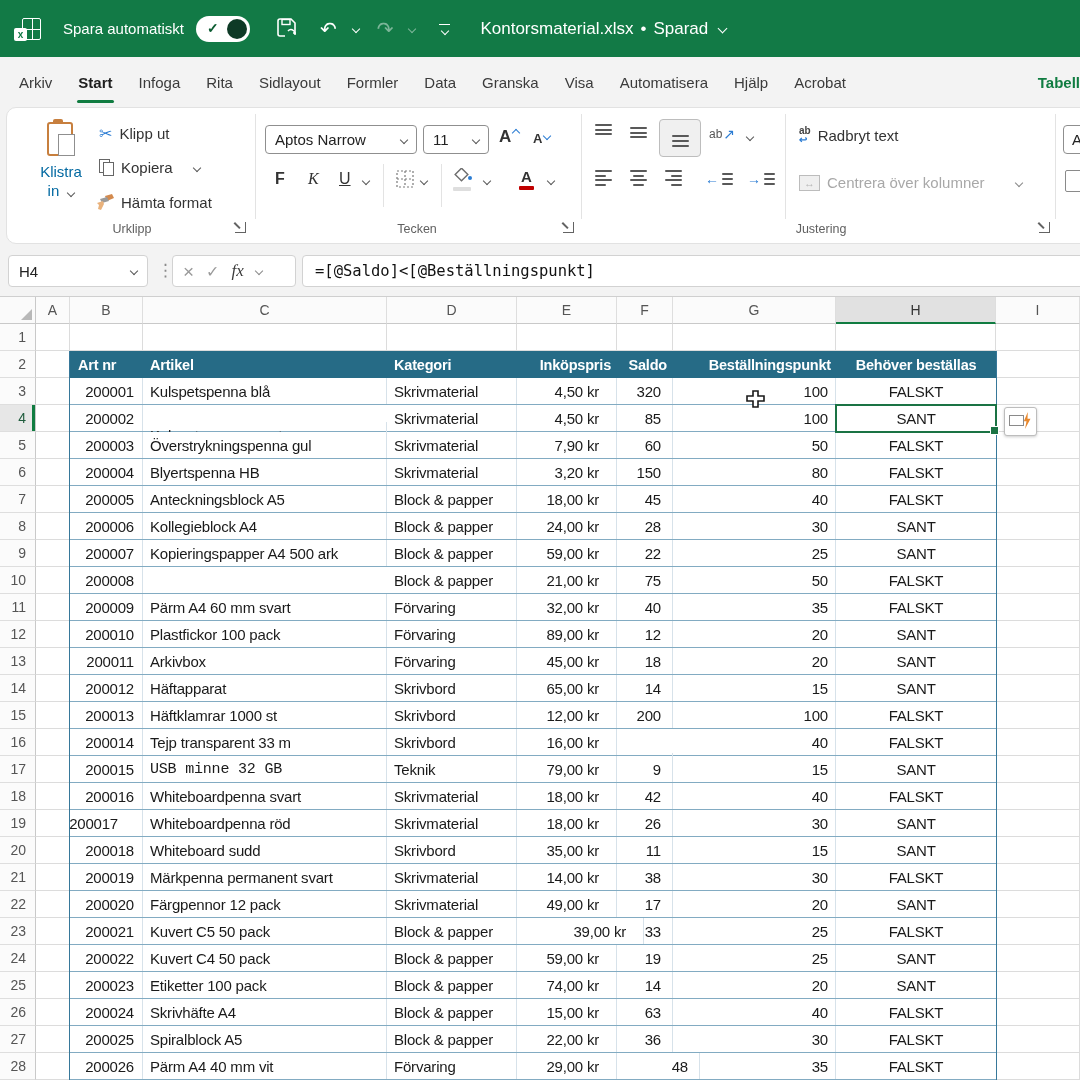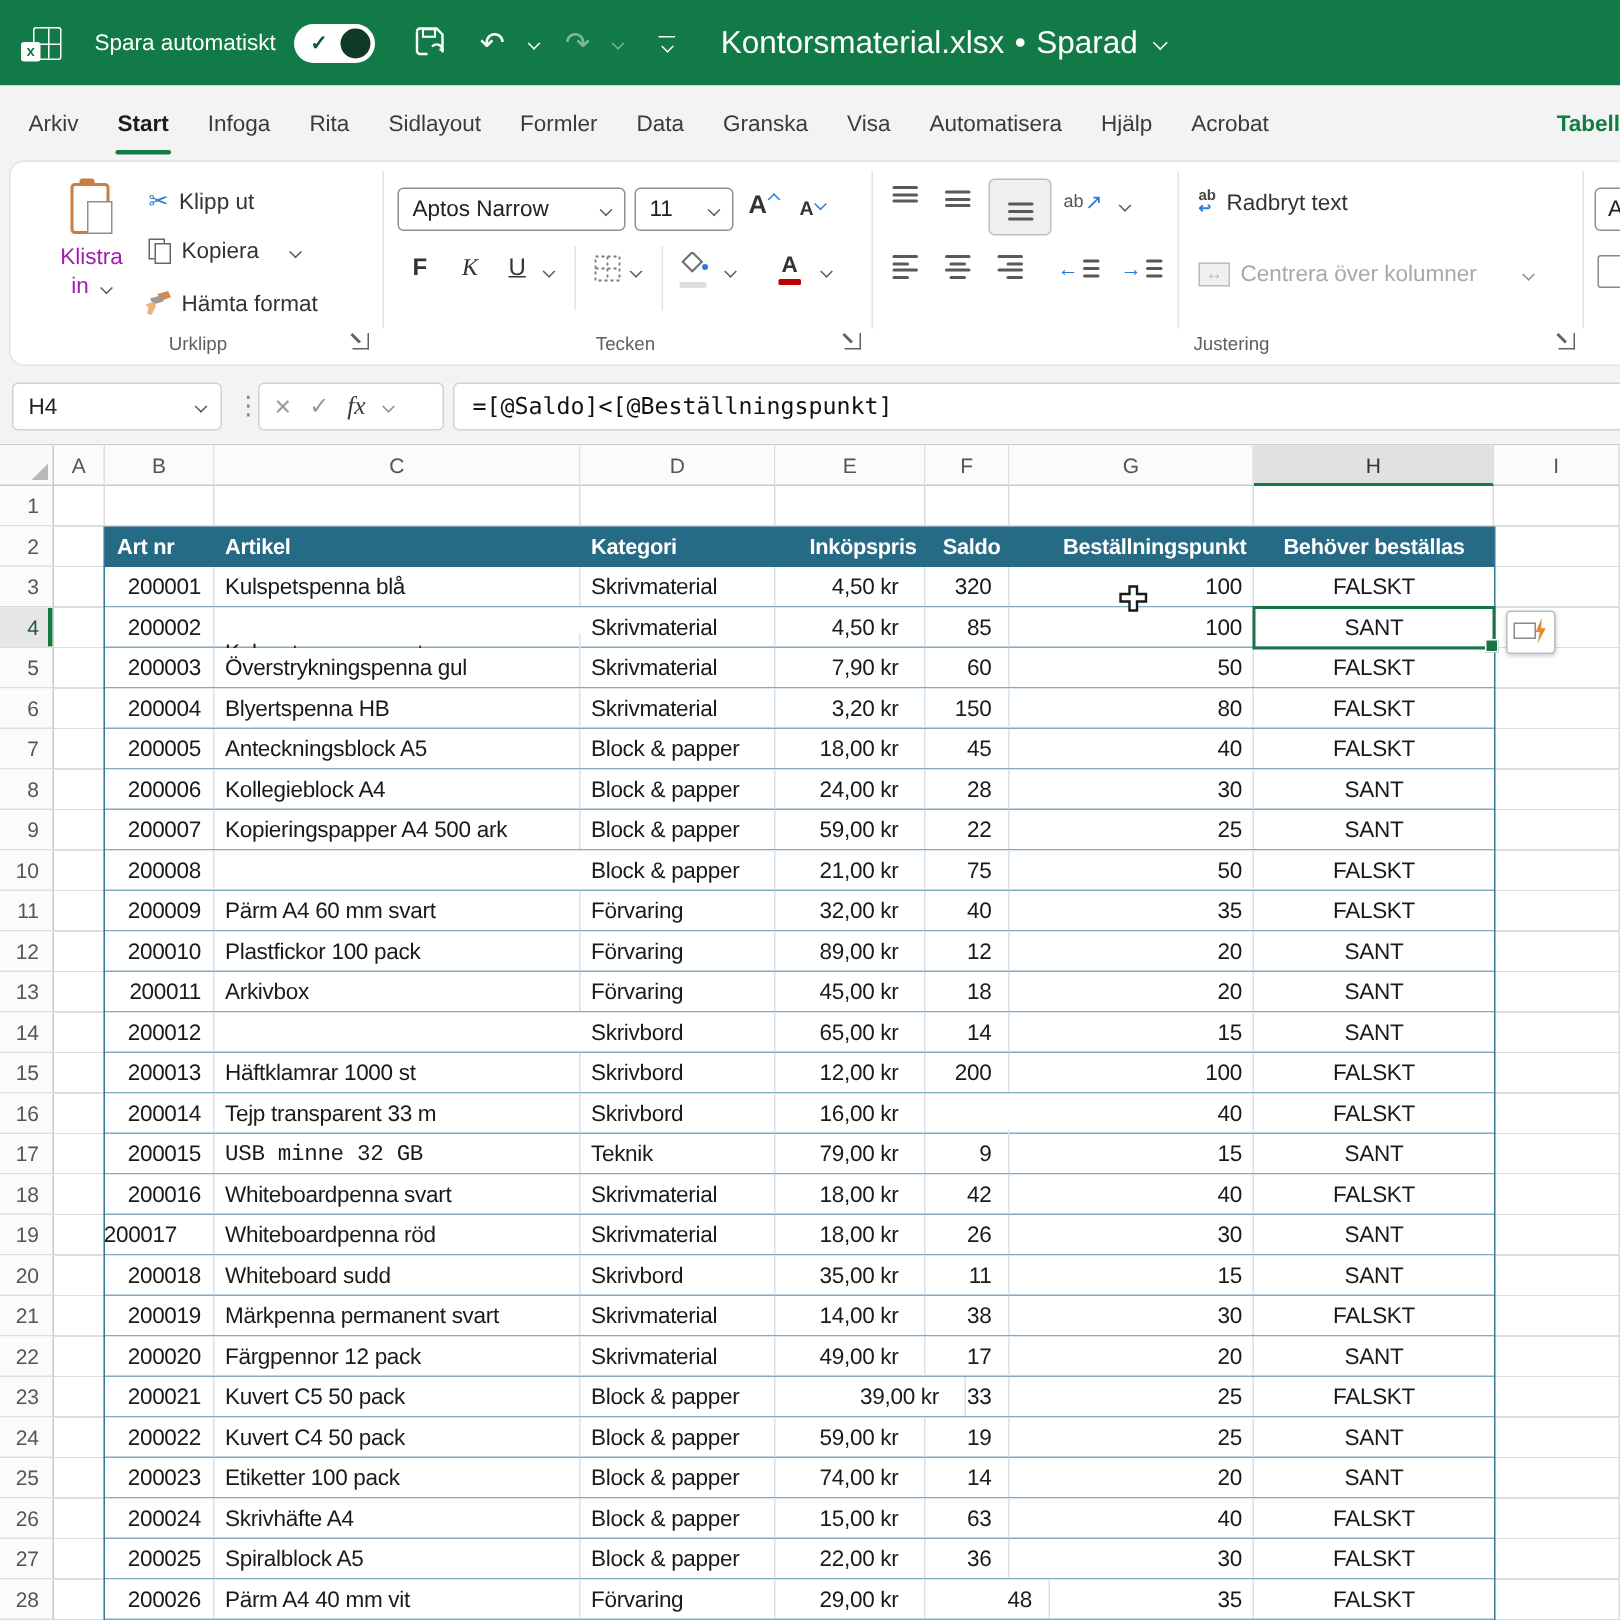--- a/index.html
+++ b/index.html
@@ -23,21 +23,21 @@
   .arr{font-size:20px;line-height:20px;color:#fff;}
   .arr.dim{opacity:.45;}
   .ch{display:inline-block;width:7px;height:7px;border-right:1.5px solid #595959;border-bottom:1.5px solid #595959;transform:rotate(45deg);}
   .ch.w{border-color:#fff;width:6px;height:6px;}
   .ch.w.dim{opacity:.45;}
   .ch.blue{border-color:#2b7cd3;}
   .ch.gray{border-color:#8a8a8a;}
   .ch.s{width:5px;height:5px;}
   .qat-ov{display:flex;flex-direction:column;align-items:center;margin-right:30px;}
   .qat-ov i{display:block;width:11px;height:0;border-top:1.7px solid #fff;margin-bottom:3px;}
-  .doc-title{display:flex;align-items:center;gap:7px;font-size:21px;cursor:pointer;}
+  .doc-title{display:flex;align-items:center;gap:7px;font-size:17px;cursor:pointer;}
   .doc-title .ch.w{margin-left:4px;}
 
   
   .chrome-bg{position:absolute;left:0;top:57px;width:1080px;height:240px;background:#f3f3f3;}
 
   
   .tabbar{position:absolute;left:0;top:57px;width:1080px;height:50px;display:flex;align-items:center;padding-left:6px;box-sizing:border-box;}
   .tab{position:relative;height:100%;display:flex;align-items:center;padding:0 13px;font-size:15px;color:#3b3b3b;cursor:pointer;white-space:nowrap;}
   .tab.active span{color:#1d1d1d;font-weight:bold;}
   .tabline{position:absolute;left:12px;right:12px;bottom:4px;height:3.5px;border-radius:2px;background:#107c41;}
@@ -51,21 +51,21 @@
   .vsep{position:absolute;top:6px;bottom:24px;width:1px;background:#e3e3e3;}
   .vsep.short{top:56px;bottom:36px;}
   .launcher{position:absolute;width:10px;height:10px;border-right:1.6px solid #636363;border-bottom:1.6px solid #636363;cursor:pointer;}
   .launcher:before{content:"";position:absolute;left:0;top:0;width:8px;height:1.6px;background:#636363;transform:rotate(45deg);transform-origin:left top;}
   
   .paste{position:absolute;left:14px;top:8px;width:80px;height:118px;text-align:center;cursor:pointer;}
   .clip{position:relative;width:28px;height:36px;margin:4px auto 6px auto;}
   .clip .board{position:absolute;left:0;top:2px;width:22px;height:30px;border:2px solid #c77f3e;border-radius:3px;background:#fff;}
   .clip .tab2{position:absolute;left:6px;top:-1px;width:10px;height:5px;background:#c77f3e;border-radius:2px;}
   .clip .page{position:absolute;right:0;bottom:0;width:15px;height:20px;background:#fff;border:1.6px solid #8f8f8f;}
-  .paste .t{font-size:15px;line-height:19px;color:#a21caf;}
+  .paste .t{font-size:15px;line-height:19px;color:#0369a1;}
   .combo{position:absolute;height:29px;background:#fff;border:1px solid #8f8f8f;border-radius:4px;display:flex;align-items:center;
     padding:0 9px;box-sizing:border-box;font-size:15px;color:#222;cursor:pointer;}
   .combo .ch{margin-left:auto;}
   .bigA{font-size:17px;font-weight:600;color:#333;}
   .smallA{font-size:13px;font-weight:600;color:#333;}
   .fmt{font-size:16px;color:#333;cursor:pointer;}
   .colorbar{display:block;height:3.6px;border-radius:1px;margin-top:1px;}
   .bars{display:flex;flex-direction:column;gap:2.6px;align-items:flex-start;}
   .bars.c{align-items:center}.bars.r{align-items:flex-end}
   .bars span{display:block;height:2px;background:#595959;border-radius:1px;}
@@ -574,20 +574,21 @@
         <div class="tc" style="left: 0px; width: 73px; justify-content: flex-end; padding: 0px 8px 0px 0px;">200011</div>
         <div class="tc" style="left: 73px; width: 244px; justify-content: flex-start; padding: 0px 0px 0px 7px;">Arkivbox</div>
         <div class="tc" style="left: 317px; width: 130px; justify-content: flex-start; padding: 0px 0px 0px 7px;">Förvaring</div>
         <div class="tc" style="left: 447px; width: 100px; justify-content: flex-end; padding: 0px 17px 0px 0px;">45,00 kr</div>
         <div class="tc" style="left: 547px; width: 56px; justify-content: flex-end; padding: 0px 11px 0px 0px;">18</div>
         <div class="tc" style="left: 603px; width: 163px; justify-content: flex-end; padding: 0px 7px 0px 0px;">20</div>
         <div class="tc last" style="left: 766px; width: 160px; justify-content: center; padding: 0px;">SANT</div>
       </div>
       <div class="trow" style="left: 70px; top: 378px; width: 926px; height: 27px;">
         <div class="tc" style="left: 0px; width: 73px; justify-content: flex-end; padding: 0px 8px 0px 0px;">200012</div>
+        <div class="tc" style="left: 73px; width: 244px; justify-content: flex-start; padding: 0px 0px 0px 7px;">Häftapparat</div>
         <div class="tc" style="left: 317px; width: 130px; justify-content: flex-start; padding: 0px 0px 0px 7px;">Skrivbord</div>
         <div class="tc" style="left: 447px; width: 100px; justify-content: flex-end; padding: 0px 17px 0px 0px;">65,00 kr</div>
         <div class="tc" style="left: 547px; width: 56px; justify-content: flex-end; padding: 0px 11px 0px 0px;">14</div>
         <div class="tc" style="left: 603px; width: 163px; justify-content: flex-end; padding: 0px 7px 0px 0px;">15</div>
         <div class="tc last" style="left: 766px; width: 160px; justify-content: center; padding: 0px;">SANT</div>
       </div>
       <div class="trow" style="left: 70px; top: 405px; width: 926px; height: 27px;">
         <div class="tc" style="left: 0px; width: 73px; justify-content: flex-end; padding: 0px 8px 0px 0px;">200013</div>
         <div class="tc" style="left: 73px; width: 244px; justify-content: flex-start; padding: 0px 0px 0px 7px;">Häftklamrar 1000 st</div>
         <div class="tc" style="left: 317px; width: 130px; justify-content: flex-start; padding: 0px 0px 0px 7px;">Skrivbord</div>

